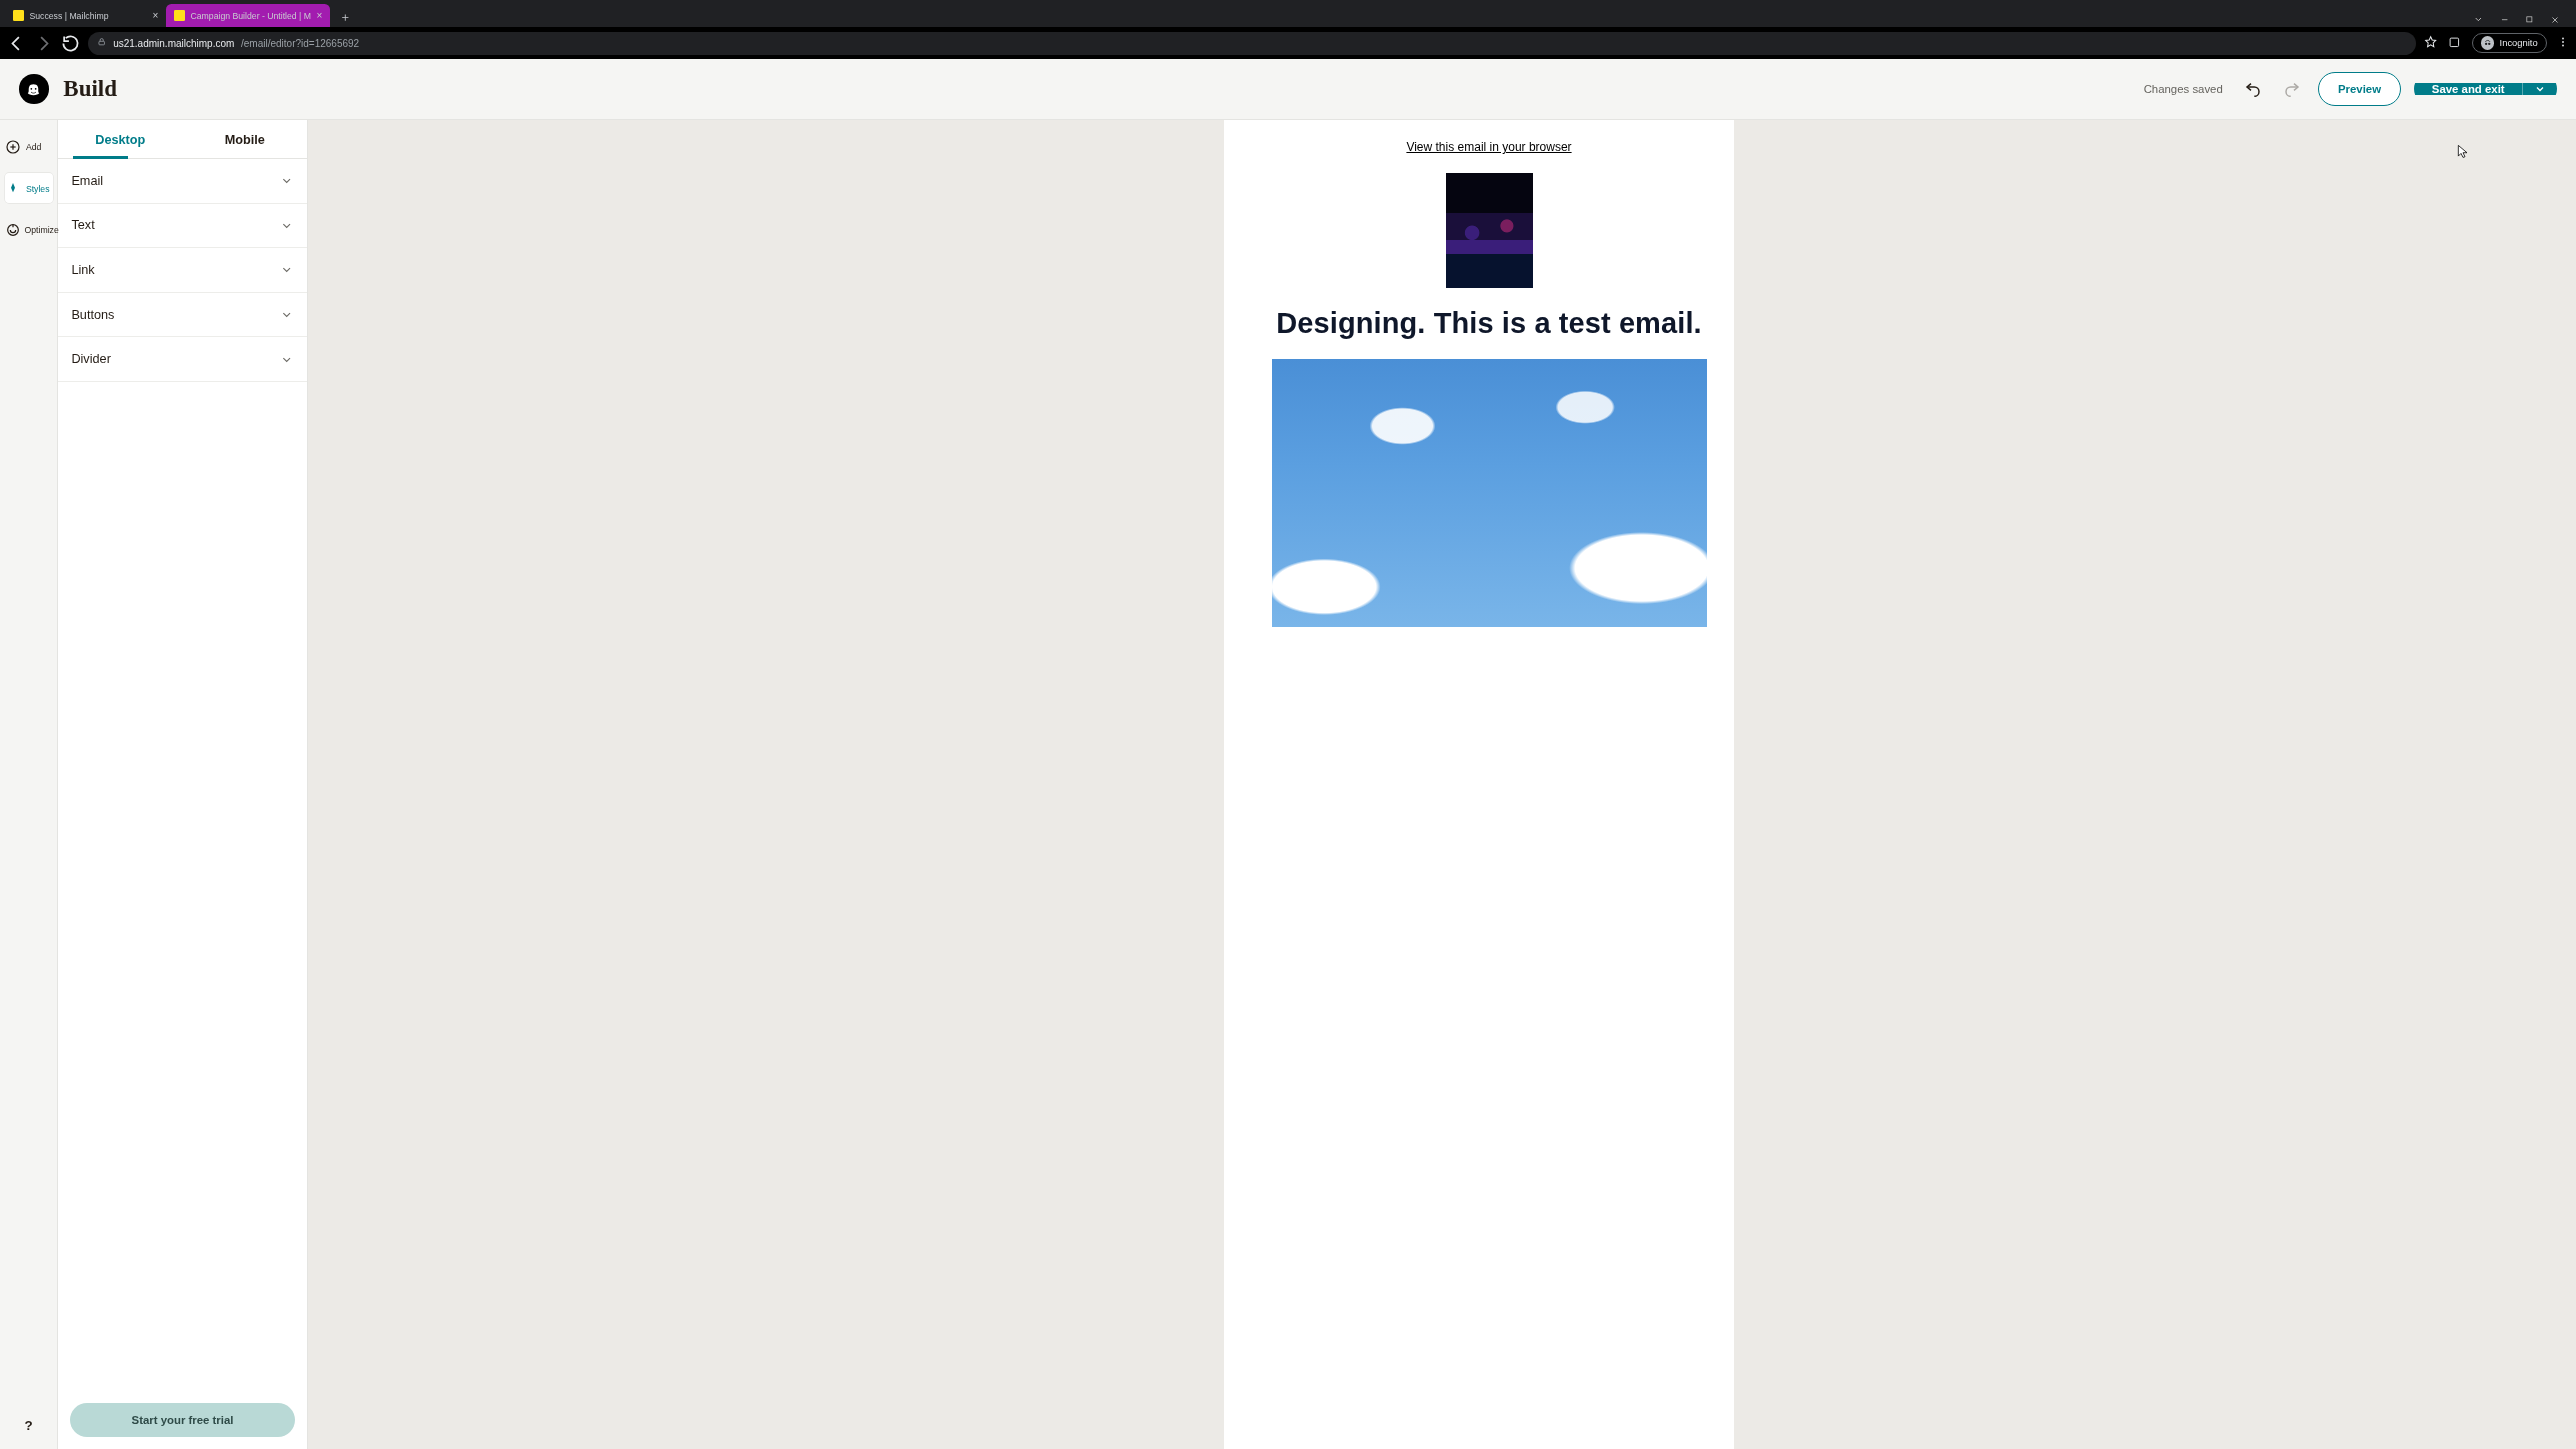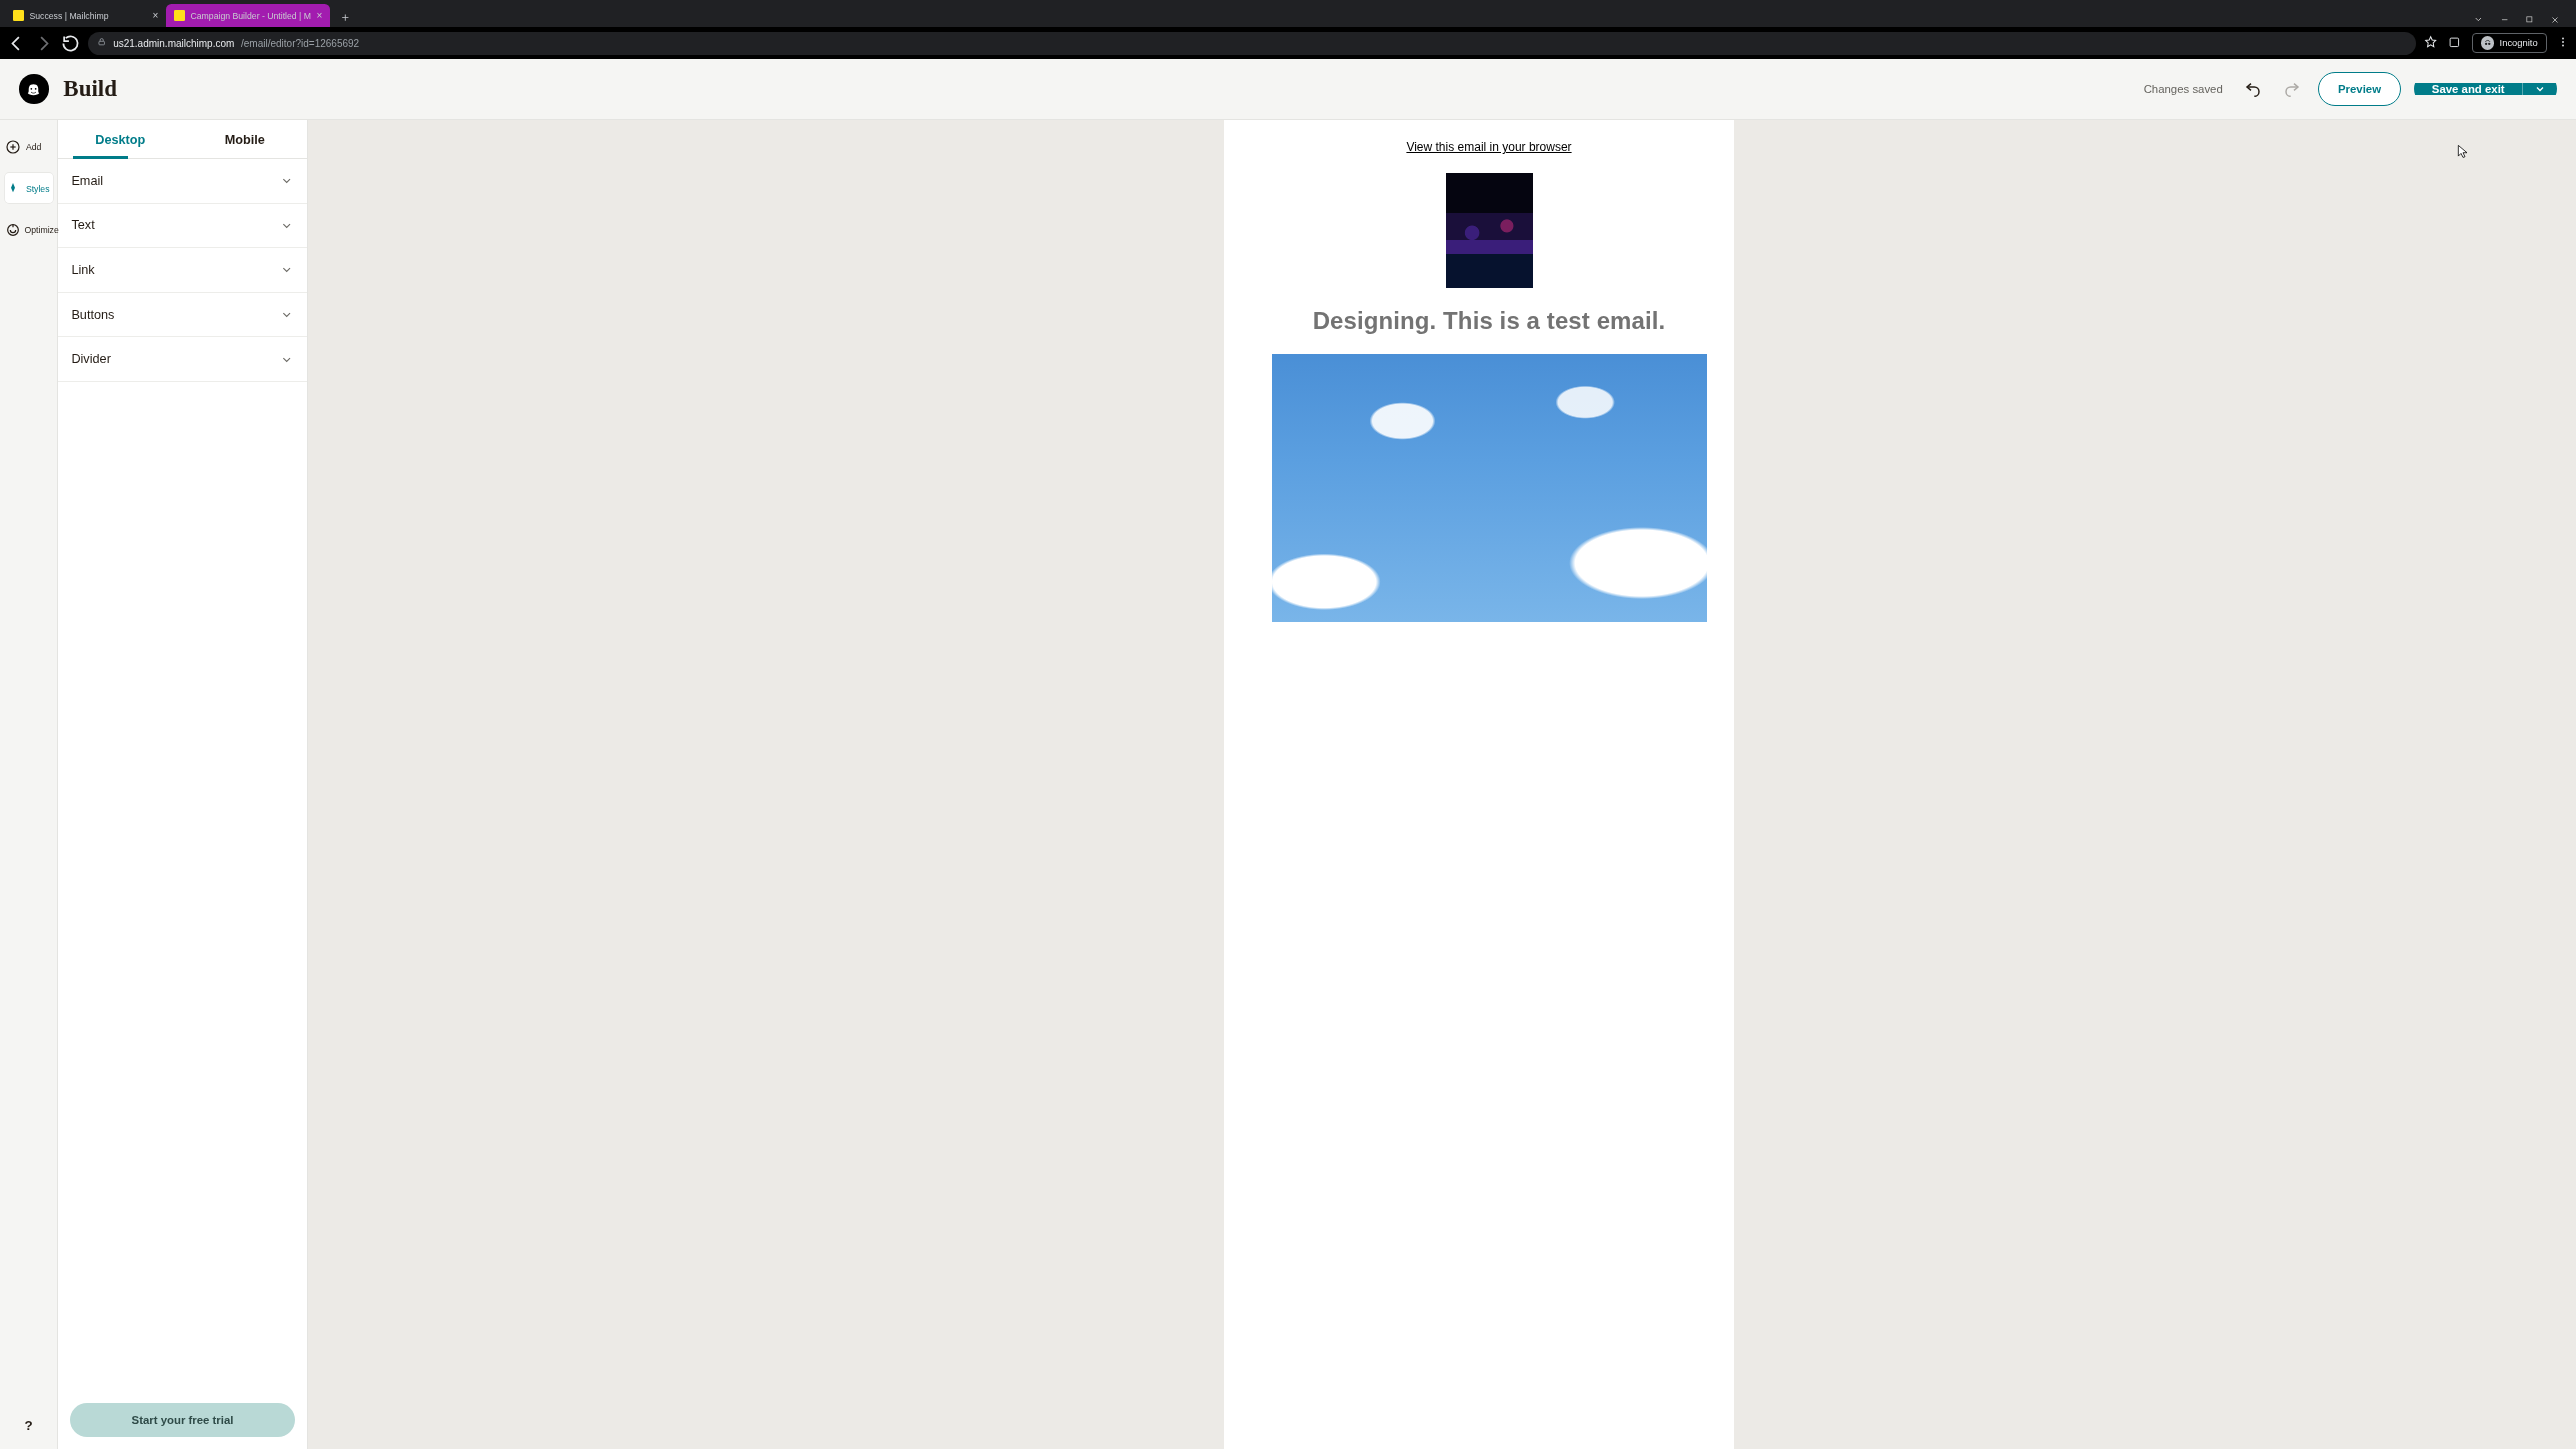--- a/index.html
+++ b/index.html
@@ -23,21 +23,21 @@
   .win-controls { margin-left: auto; display: flex; align-items: center; gap: 16px; padding-right: 10.7px; color: #c8c8c8; }
   .win-controls span { cursor: pointer; font-size: 9.4px; }
 
   .addrbar { display: flex; align-items: center; height: 32px; background: #000000; padding: 0 6.7px; gap: 8px; }
   .addrbar .navbtn { width: 19px; height: 19px; display:flex; align-items:center; justify-content:center; color:#e8eaed; cursor:pointer; font-size:12px; border-radius:50%; }
   .addrbar .navbtn.disabled { color:#6e6f73; cursor:default; }
   .omnibox { flex: 1; display:flex; align-items:center; gap:6.7px; background:#202124; border-radius: 13.4px; height: 23px; padding: 0 9.4px; color:#e8eaed; font-size:10px; }
   .omnibox .lock { font-size:8.7px; color:#9aa0a6; }
   .omnibox .url-sub { color:#9aa0a6; }
   .right-icons { display:flex; align-items:center; gap:10.7px; color:#e8eaed; }
-  .right-icons .pill { display:flex; align-items:center; gap:5.4px; border:0.7px solid #5f6368; border-radius:4px; padding:2.7px 8px; font-size:9.4px; }
+  .right-icons .pill { display:flex; align-items:center; gap:5.4px; border:0.7px solid #5f6368; border-radius:10px; padding:2.7px 8px; font-size:9.4px; }
   .incog-icon { width:13.4px; height:13.4px; border-radius:50%; background:#bdc1c6; display:flex; align-items:center; justify-content:center; }
   .incog-icon svg { width:9.4px; height:9.4px; }
 
   
   .page { flex: 1; display: flex; flex-direction: column; background: #f5f5f3; min-height: 0; }
 
   
   .appbar { height: 60px; display:flex; align-items:center; padding: 0 19px; gap: 13.4px; background:#f5f5f3; }
   .brand { display:flex; align-items:center; gap:14.8px; }
   .monkey { width:29.5px; height:29.5px; border-radius:50%; background:#000; display:flex; align-items:center; justify-content:center; }
@@ -91,21 +91,21 @@
   .email-inner { padding: 20px 16px 0; display:flex; flex-direction:column; align-items:center; gap:19px; }
   .view-link { font-size:12px; text-decoration:underline; color:#000; cursor:pointer; text-align:center; }
   .hero-img {
     width:87px; height:115px; background:#0a0a16;
     background-image:
       radial-gradient(circle at 30% 52%, #3a1e7a 0 8%, transparent 9%),
       radial-gradient(circle at 70% 46%, #7a1e5e 0 7%, transparent 8%),
       linear-gradient(180deg, #050510 0 35%, #1a0f3a 35% 58%, #3a1e7a 58% 70%, #06122e 70% 100%),
       radial-gradient(circle at 18% 40%, #c62828 0 5%, transparent 6%);
   }
-  .headline { font-size:24px; font-weight:800; font-family: Arial, Helvetica, sans-serif; text-align:center; color:#737373; letter-spacing:0.1px; }
+  .headline { font-size:29px; font-weight:800; font-family: Arial, Helvetica, sans-serif; text-align:center; color:#0f172a; letter-spacing:0.1px; }
   .sky {
     width:435px; height:268px;
     background:
       radial-gradient(ellipse 121px 60px at 85% 78%, #fff 0 55%, rgba(255,255,255,0) 60%),
       radial-gradient(ellipse 94px 47px at 12% 85%, #fff 0 55%, rgba(255,255,255,0) 60%),
       radial-gradient(ellipse 60px 34px at 30% 25%, rgba(255,255,255,.9) 0 50%, rgba(255,255,255,0) 55%),
       radial-gradient(ellipse 54px 30px at 72% 18%, rgba(255,255,255,.85) 0 50%, rgba(255,255,255,0) 55%),
       linear-gradient(180deg, #4a8fd6 0%, #5b9fe0 40%, #79b5e9 100%);
   }
 

